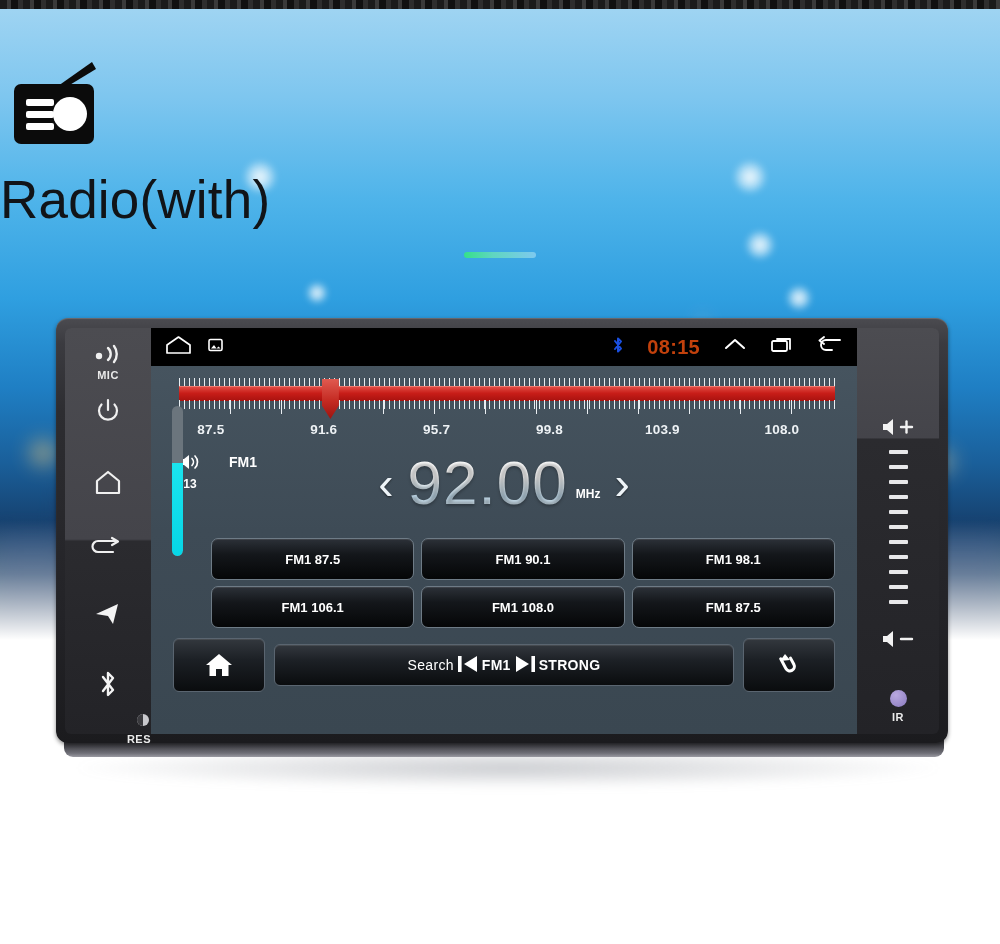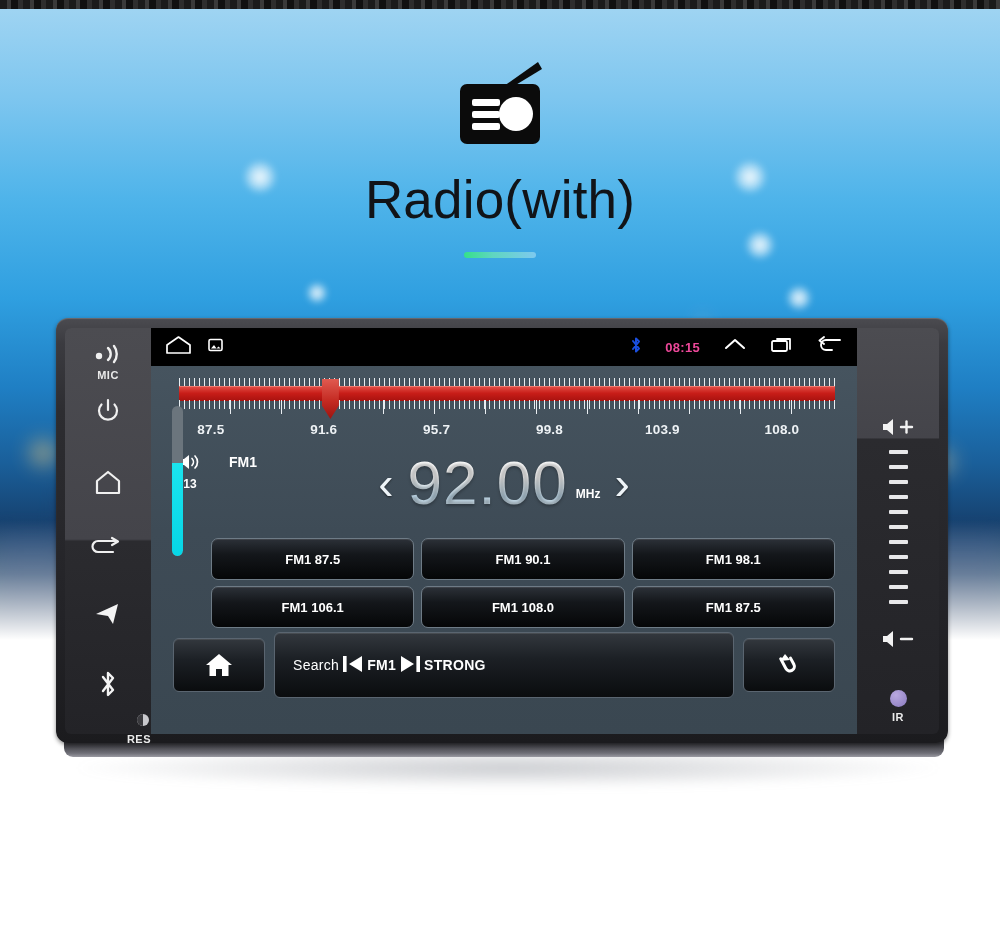--- a/index.html
+++ b/index.html
@@ -97,21 +97,21 @@
     width: 1000px; height: 120px;
     background: linear-gradient(180deg, rgba(255,255,255,0) 0%, rgba(255,255,255,0.35) 45%, #ffffff 100%);
     z-index: 4;
   }
 
   
   .title-block {
     position: absolute;
     left: 0; top: 60px;
     width: 1000px;
-    text-align: center;
+    text-align: left;
     z-index: 5;
   }
   .radio-icon { display: inline-block; }
   .hero-title {
     margin-top: 16px;
     font-size: 53px;
     color: #111418;
     font-weight: 400;
     letter-spacing: 0.2px;
     line-height: 1.05;
@@ -232,22 +232,22 @@
     height: 38px;
     background: #000000;
     display: flex;
     align-items: center;
     padding: 0 14px;
     flex: 0 0 38px;
   }
   .sb-left { display: flex; align-items: center; gap: 16px; }
   .sb-right { margin-left: auto; display: flex; align-items: center; gap: 23px; }
   .sb-time {
-    color: #ec4899;
-    font-size: 13px;
+    color: #c2410c;
+    font-size: 20px;
     font-weight: bold;
     letter-spacing: 0.3px;
   }
 
   
   .radio-body {
     flex: 1;
     background: linear-gradient(180deg, #46545f 0%, #3e4b56 45%, #3a4751 100%);
     position: relative;
     padding: 10px 14px 0 14px;
@@ -417,27 +417,27 @@
     border-radius: 6px;
     border: 1px solid #5a6570;
     background: linear-gradient(180deg, #33383e 0%, #1c2025 40%, #0a0c0e 100%);
     display: flex;
     align-items: center;
     justify-content: center;
     box-shadow: inset 0 1px 0 rgba(255,255,255,0.1);
   }
   .ctrl-mid {
     flex: 1;
-    height: 66px;
+    height: 42px;
     border-radius: 6px;
     border: 1px solid #5a6570;
     background: linear-gradient(180deg, #33383e 0%, #1c2025 40%, #0a0c0e 100%);
     display: flex;
     align-items: center;
-    justify-content: flex-start;
+    justify-content: center;
     padding: 0 18px;
     box-shadow: inset 0 1px 0 rgba(255,255,255,0.1);
   }
   .ctrl-mid span {
     color: #ffffff;
     font-size: 14px;
     font-weight: bold;
     letter-spacing: 0.3px;
   }
   .ctrl-mid .lbl-search { font-weight: normal; font-size: 14px; }

